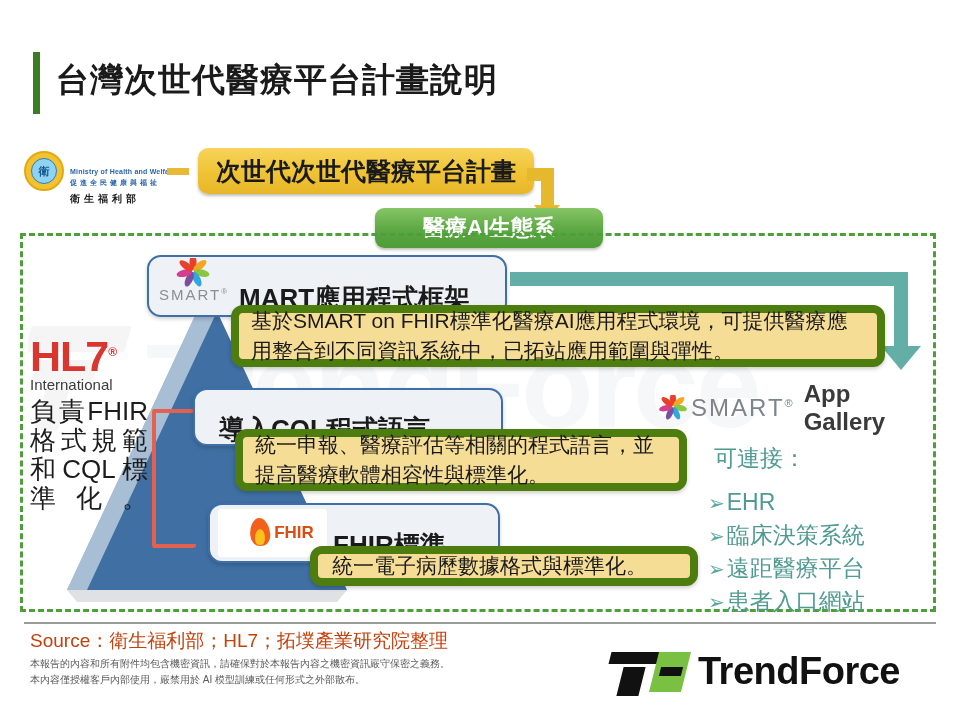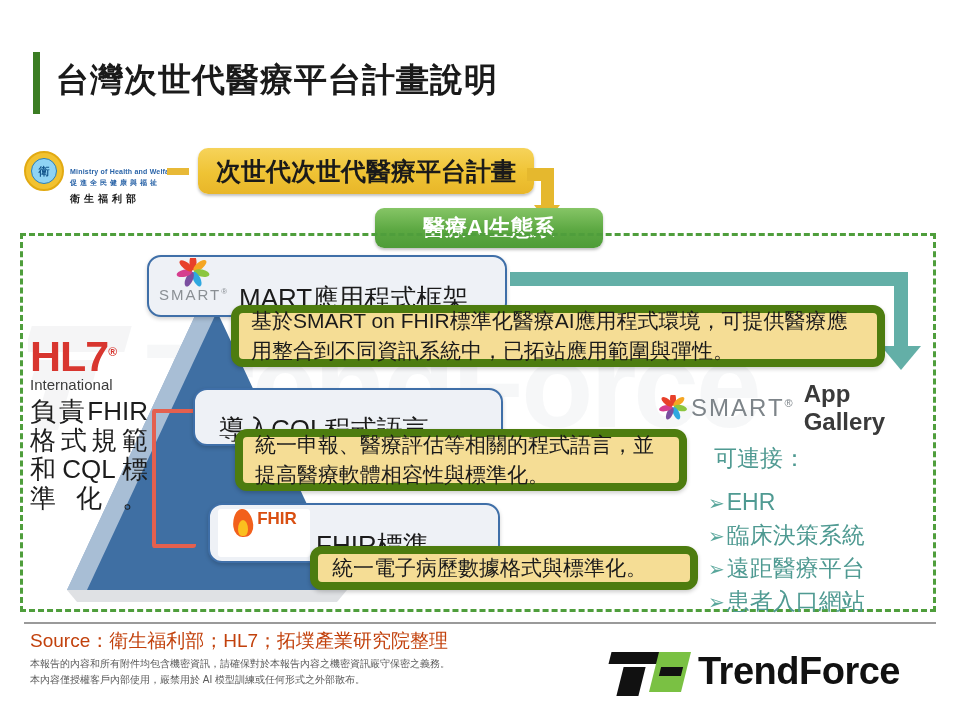--- a/index.html
+++ b/index.html
@@ -86,52 +86,52 @@
   .arrow-t-v{position:absolute;left:894px;top:272px;width:14px;height:78px;background:#63afa7;}
   .arrow-t-head{position:absolute;left:881px;top:346px;width:0;height:0;
     border-left:20px solid transparent;border-right:20px solid transparent;border-top:24px solid #63afa7;}
 
   
   .card{
     position:absolute;background:#eef1f6;border:2px solid #3f6fa8;border-radius:14px;
     box-shadow:0 2px 4px rgba(0,0,0,.18);
     display:flex;align-items:center;box-sizing:border-box;
   }
-  .card-title{font-size:26px;font-weight:normal;color:#1b1b1b;white-space:nowrap;margin-top:24px;}
+  .card-title{font-size:26px;font-weight:bold;color:#1b1b1b;white-space:nowrap;margin-top:24px;}
 
   #card-smart{left:147px;top:255px;width:360px;height:62px;padding-left:10px;}
   #card-cql{left:193px;top:388px;width:310px;height:58px;padding-left:24px;}
   #card-fhir{left:208px;top:503px;width:292px;height:60px;padding-left:8px;}
 
   
   .smart-logo{position:relative;width:74px;height:52px;flex:0 0 auto;margin-right:6px;}
   .smart-mark{position:absolute;left:16px;top:-2px;width:36px;height:30px;}
   .smart-word{position:absolute;left:0px;top:26px;font-size:15px;letter-spacing:2px;color:#8a8f94;font-weight:500;}
   .smart-word sup{font-size:8px;}
 
   
   .fhir-logo{width:92px;height:48px;background:#ffffff;border-radius:3px;flex:0 0 auto;
-    margin-right:6px;display:flex;justify-content:center;gap:2px;}
+    margin-right:6px;display:flex;align-items:center;justify-content:center;gap:2px;padding-left:17px;}
   .flame{position:relative;width:24px;height:30px;}
   .flame-o{position:absolute;left:2px;top:0;width:20px;height:28px;background:#f2601c;
     border-radius:50% 50% 45% 45%/60% 60% 40% 40%;transform:rotate(-6deg);}
   .flame-i{position:absolute;left:7px;top:11px;width:10px;height:16px;background:#fbbf1e;
     border-radius:50% 50% 45% 45%/60% 60% 40% 40%;}
   .fhir-word{font-size:17px;font-weight:bold;color:#d94f12;letter-spacing:0px;}
 
   
   .callout{
     position:absolute;border-radius:12px;box-sizing:border-box;
     background:#f5dd95;border:8px solid #4d7c0f;
     box-shadow:0 2px 4px rgba(0,0,0,.2);
     color:#1a1a1a;display:flex;align-items:center;
   }
   #callout-smart{left:231px;top:305px;width:654px;height:62px;padding:0 12px;font-size:21px;line-height:30px;}
   #callout-cql{left:235px;top:429px;width:452px;height:62px;padding:0 12px;font-size:21px;line-height:30px;}
-  #callout-fhir{left:310px;top:546px;width:388px;height:44px;padding:4px 14px;font-size:21px;}
+  #callout-fhir{left:310px;top:546px;width:388px;height:32px;padding:12px 14px;font-size:21px;}
 
   
   .hl7{position:absolute;left:30px;top:330px;width:130px;}
   .hl7-word{font-size:43px;font-weight:bold;color:#d8362f;letter-spacing:-1px;line-height:44px;}
   .hl7-word sup{font-size:12px;vertical-align:super;}
   .hl7-intl{font-size:15px;color:#3c3c3c;margin-top:-2px;}
   .hl7-desc{margin-top:4px;font-size:26px;line-height:29px;color:#1c1c1c;text-align:justify;
             text-align-last:justify;width:118px;}
 
   

